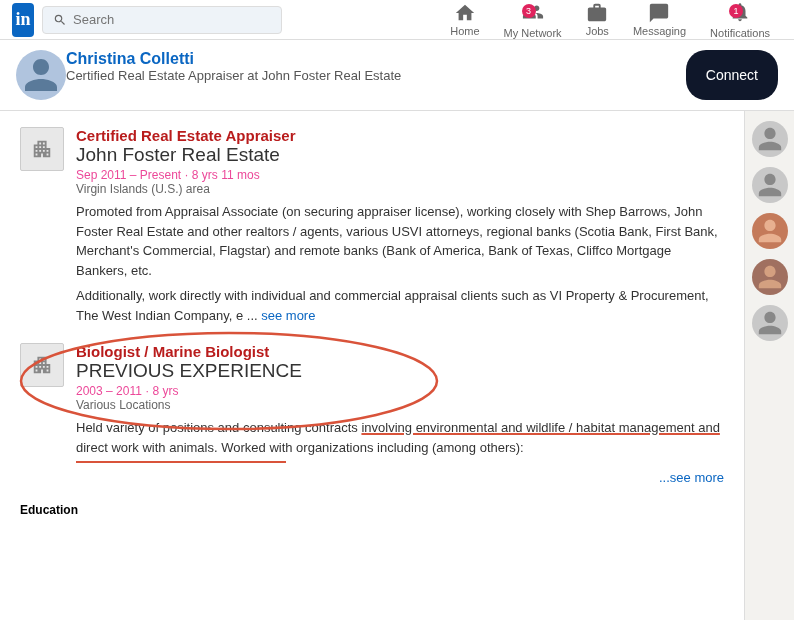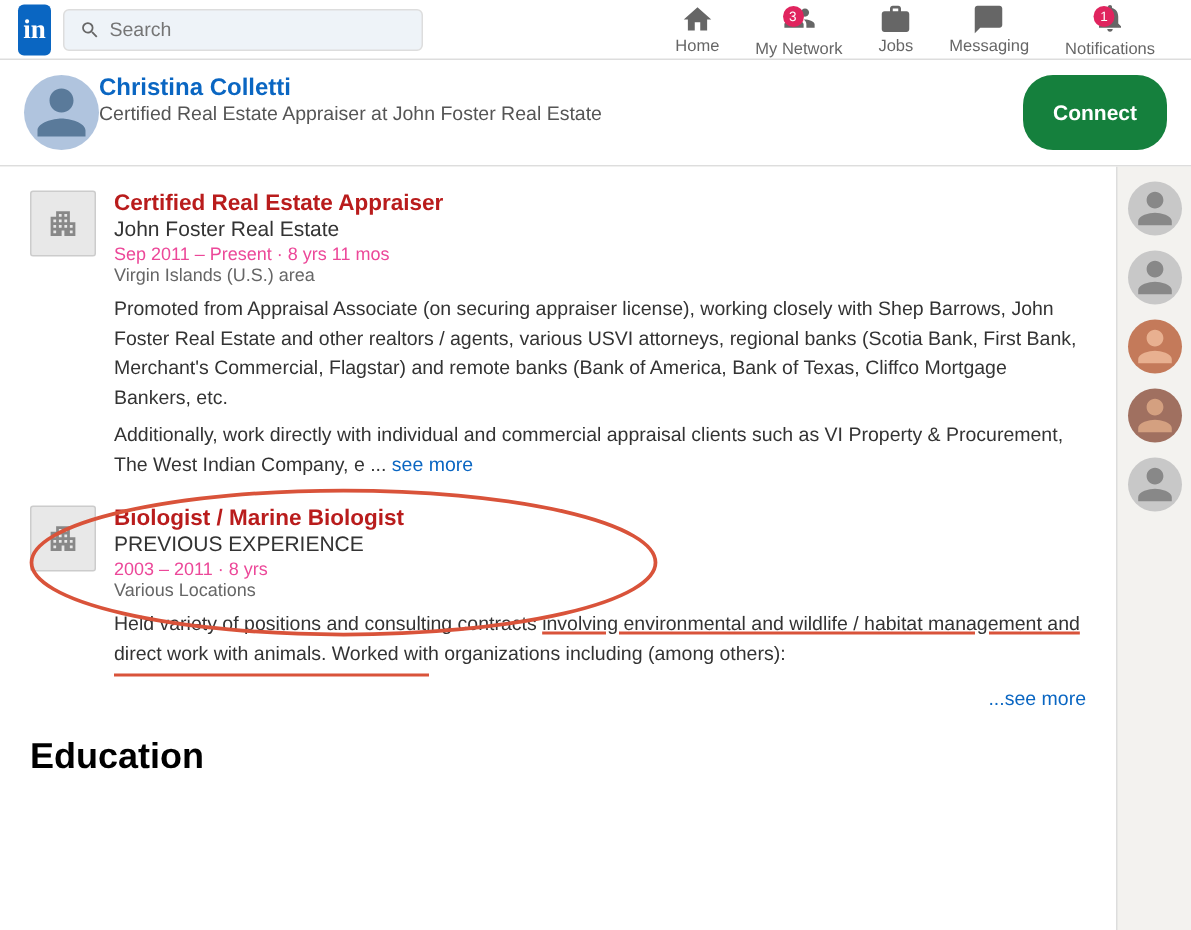--- a/index.html
+++ b/index.html
@@ -91,27 +91,27 @@
       background: #b0c4de;
       overflow: hidden;
       flex-shrink: 0;
       display: flex; align-items: center; justify-content: center;
     }
     .profile-avatar svg { width: 40px; height: 40px; fill: #5a7a9a; }
     .profile-info { flex: 1; }
     .profile-name { color: #0a66c2; font-weight: 600; font-size: 16px; }
     .profile-title { color: #555; font-size: 13px; }
     .connect-btn {
-      background: #15803d;
+      background: #0f172a;
       color: #fff;
       border: none;
       border-radius: 20px;
       padding: 7px 20px;
       font-size: 14px;
-      font-weight: 700;
+      font-weight: 400;
       cursor: pointer;
       margin-left: auto;
     }
 
     
     .main-content {
       display: flex;
       height: calc(620px - 40px - 60px);
       overflow: hidden;
     }
@@ -141,21 +141,21 @@
       border: 1px solid #ccc;
       display: flex;
       align-items: center;
       justify-content: center;
       flex-shrink: 0;
       border-radius: 2px;
     }
     .exp-logo svg { width: 22px; height: 22px; fill: #888; }
     .exp-details { flex: 1; }
     .exp-title { font-weight: 700; font-size: 15px; color: #b91c1c; }
-    .exp-company { font-size: 14px; color: #333; }
+    .exp-company { font-size: 19px; color: #333; }
     .exp-dates { font-size: 12px; color: #ec4899; margin-top: 2px; }
     .exp-location { font-size: 12px; color: #666; }
     .exp-desc { font-size: 13px; color: #333; margin-top: 6px; line-height: 1.5; }
     .see-more { color: #0a66c2; cursor: pointer; font-size: 13px; }
 
     
     .right-sidebar {
       width: 50px;
       background: #f3f2ef;
       display: flex;
@@ -173,21 +173,21 @@
       display: flex;
       align-items: center;
       justify-content: center;
       overflow: hidden;
     }
     .sidebar-avatar.has-photo { background: #b07050; }
     .sidebar-avatar svg { width: 28px; height: 28px; fill: #888; }
 
     
     .education-title {
-      font-size: 24px;
+      font-size: 12px;
       font-weight: 600;
       color: #000;
       margin-top: 1px;
     }
   </style>
 </head>
 <body>
 
 <div class="top-nav">
   <div class="linkedin-logo">

